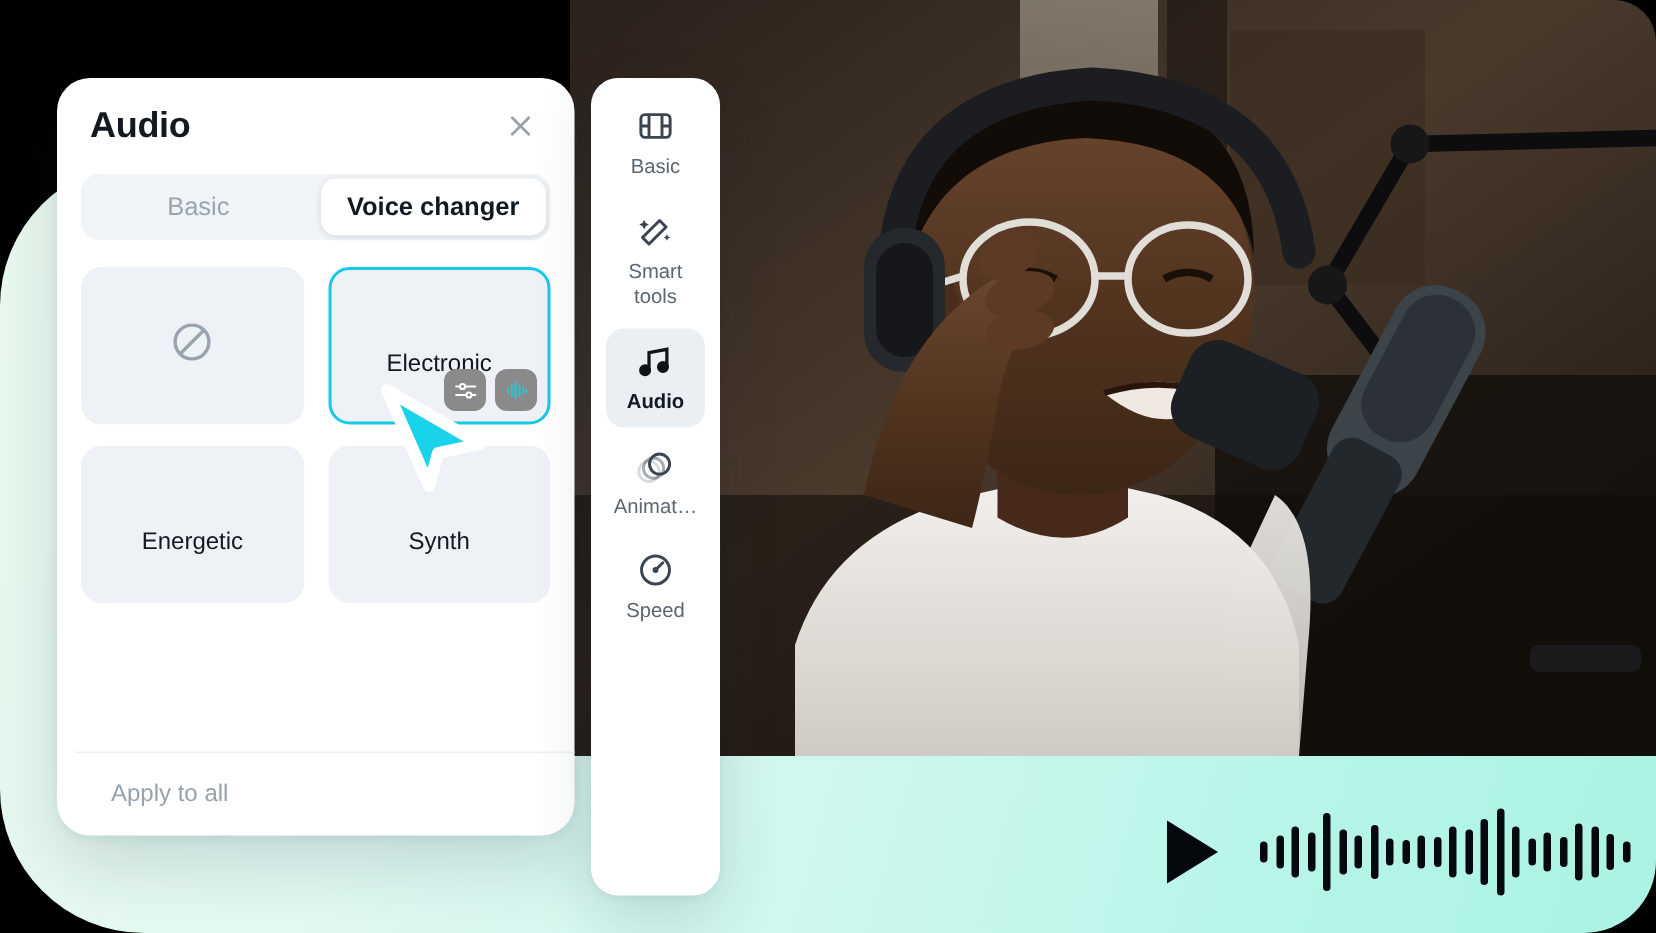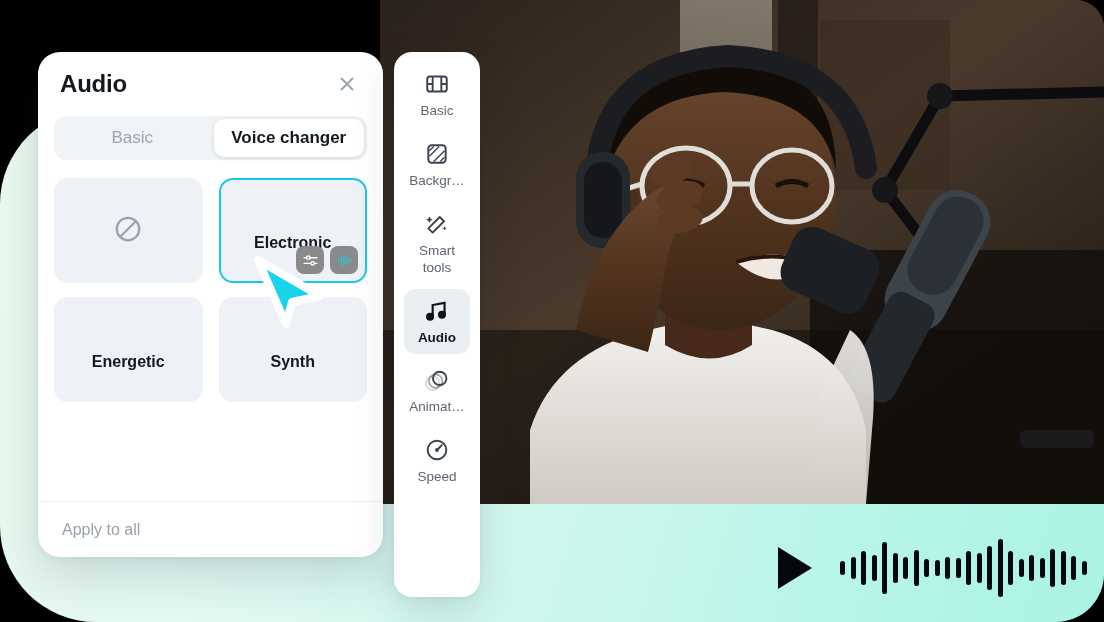--- a/index.html
+++ b/index.html
@@ -39,31 +39,31 @@
     font-size:17px;color:#9aa4b0;border-radius:10px;margin:3px;cursor:pointer;}
   .tab.active{background:#fff;color:#111820;font-weight:700;
     box-shadow:0 1px 4px rgba(20,30,45,.14);}
 
   
   .grid{margin:18px 16px 0 16px;display:grid;grid-template-columns:1fr 1fr;
     gap:14px 16px;}
   .tile{height:105px;background:#eef1f5;border-radius:14px;position:relative;
     display:flex;align-items:center;justify-content:center;cursor:pointer;
     border:2px solid transparent;box-sizing:border-box;}
-  .tile span.lbl{font-size:16px;font-weight:700;color:#14181f;margin-top:24px;}
+  .tile span.lbl{font-size:16px;font-weight:400;color:#14181f;margin-top:24px;}
   .tile.selected{border-color:#18c8e8;background:#eef1f5;}
   .tile .none-icon svg{width:30px;height:30px;stroke:#98a3ae;stroke-width:1.8;fill:none;}
 
   .tile-actions{position:absolute;right:7px;bottom:7px;display:flex;gap:6px;}
   .act{width:28px;height:28px;border-radius:8px;background:#8a8a8a;
     display:flex;align-items:center;justify-content:center;cursor:pointer;}
   .act svg{width:17px;height:17px;}
 
   
-  .panel-foot{position:absolute;left:0;bottom:0;width:100%;height:56px;
+  .panel-foot{position:absolute;left:12px;bottom:0;width:100%;height:56px;
     border-top:1px solid #edf0f3;display:flex;align-items:center;
     padding-left:24px;box-sizing:border-box;}
   .panel-foot span{font-size:16px;color:#98a2ad;cursor:pointer;}
 
   
   .rail{position:absolute;left:394px;top:52px;width:86px;height:545px;
     background:#fff;border-radius:18px;
     box-shadow:0 14px 40px rgba(24,40,60,.15),0 2px 6px rgba(24,40,60,.05);
     padding-top:10px;box-sizing:border-box;}
   .rail-item{width:66px;margin:0 auto 4px auto;padding:9px 0 8px 0;border-radius:12px;
@@ -254,27 +254,20 @@
 
     <div class="rail-item">
       <svg viewBox="0 0 24 24" fill="none" stroke="#3c454f" stroke-width="1.8">
         <rect x="3" y="5" width="18" height="14" rx="2.5"></rect>
         <path d="M8 5 V19 M16 5 V19"></path>
         <path d="M3 12 H8 M16 12 H21"></path>
       </svg>
       <div class="rlbl">Basic</div>
     </div>
 
-    <div class="rail-item">
-      <svg viewBox="0 0 24 24" fill="none" stroke="#3c454f" stroke-width="1.8">
-        <rect x="4" y="4" width="16" height="16" rx="3"></rect>
-        <path d="M5 14 L14 5 M9 19 L19 9 M5 9 L9 5 M15 19 L19 15" stroke-width="1.3"></path>
-      </svg>
-      <div class="rlbl">Backgr…</div>
-    </div>
 
     <div class="rail-item">
       <svg viewBox="0 0 24 24" fill="none" stroke="#3c454f" stroke-width="1.8" stroke-linejoin="round">
         <path d="M14.5 5.5 L18.5 9.5 L8 20 L4 16 Z"></path>
         <path d="M5 5 L6 7 L8 8 L6 9 L5 11 L4 9 L2 8 L4 7 Z" fill="#3c454f" stroke="none"></path>
         <path d="M19 14 L19.7 15.4 L21 16 L19.7 16.6 L19 18 L18.3 16.6 L17 16 L18.3 15.4 Z" fill="#3c454f" stroke="none"></path>
       </svg>
       <div class="rlbl">Smart tools</div>
     </div>
 

